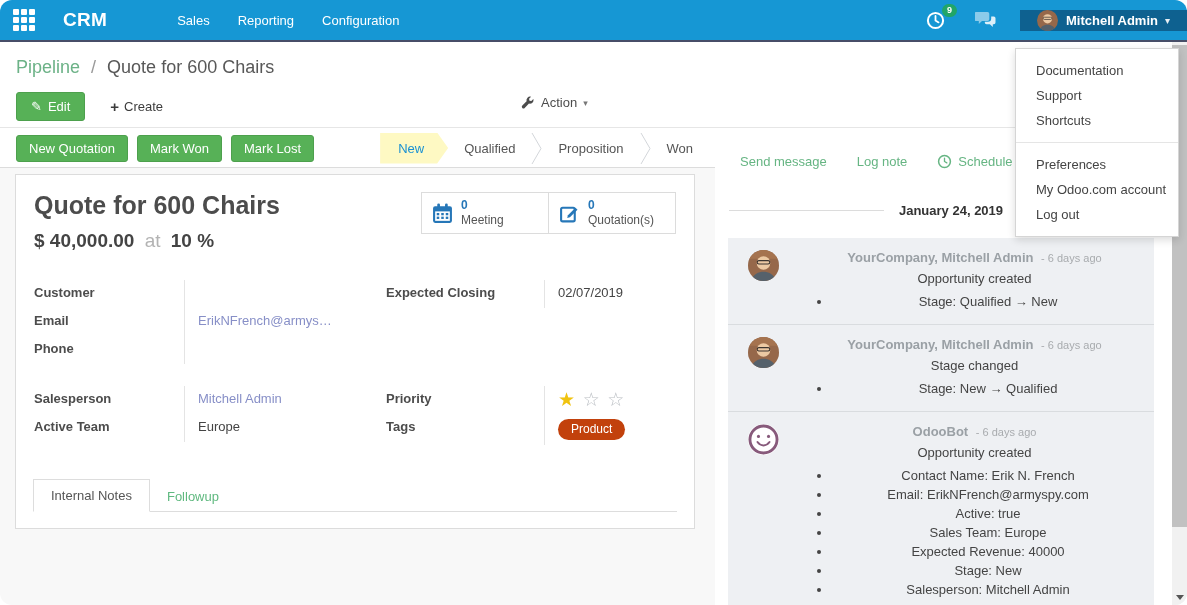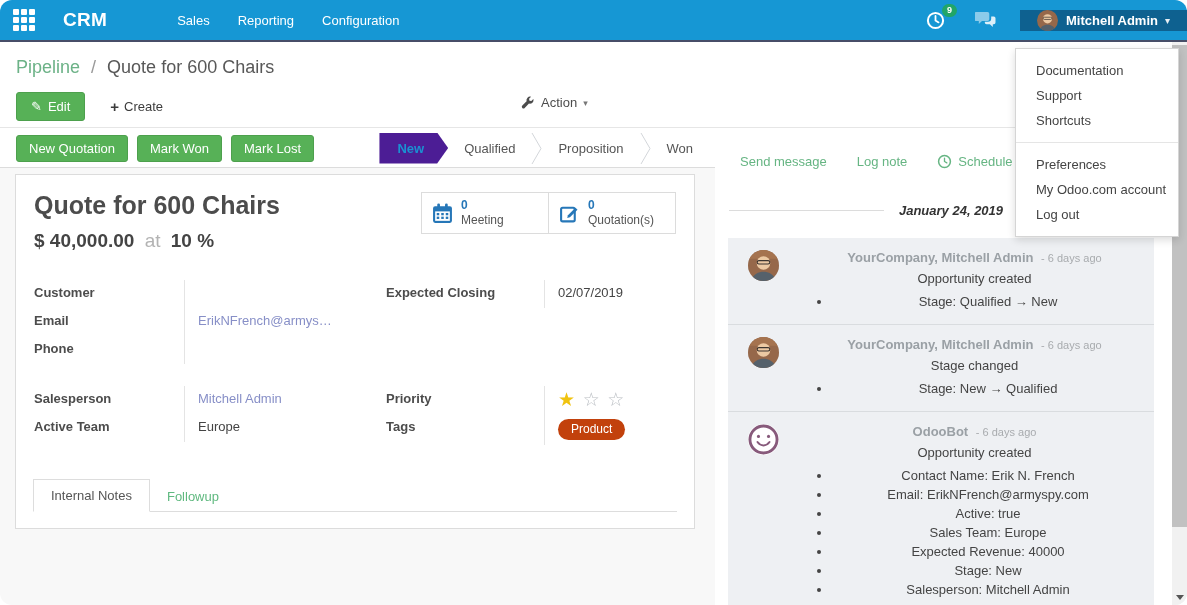--- a/index.html
+++ b/index.html
@@ -42,21 +42,21 @@
   
   .main { position:absolute; top:129px; left:0; width:100%; height:476px; display:flex; }
   .left-col { width:715px; display:flex; flex-direction:column; }
   
   .statusbar { height:39px; background:#fff; border-bottom:1px solid #dcdcdc; display:flex;
     align-items:center; padding-left:16px; }
   .sb-btn { background:#57b157; color:#fff; border:1px solid #4da04d; border-radius:3px;
     padding:5px 12px; font-size:13px; margin-right:9px; cursor:pointer; }
   .stages { margin-left:auto; margin-right:6px; display:flex; align-items:center; height:31px; }
   .stage { padding:0 16px; line-height:31px; color:#555; cursor:pointer; white-space:nowrap; }
-  .stage.active { background:#4c1d95; color:#1a91d2; font-weight:bold; padding:0 24px 0 18px;
+  .stage.active { background:#fef9c3; color:#1a91d2; font-weight:normal; padding:0 24px 0 18px;
     clip-path:polygon(0 0, calc(100% - 11px) 0, 100% 50%, calc(100% - 11px) 100%, 0 100%); }
   .stage-chevron { flex-shrink:0; }
   
   .form-area { flex:1; background:#f8f8f8; position:relative; }
   .sheet { position:absolute; left:15px; top:6px; width:680px; height:355px; background:#fff;
     border:1px solid #dcdcdc; padding:16px 18px; }
   .sheet-header { display:flex; justify-content:space-between; align-items:flex-start; }
   .opp-title { font-size:25px; font-weight:bold; color:#4c4c4c; line-height:1.15; }
   .revenue { margin-top:10px; font-size:19px; font-weight:bold; color:#444; }
   .revenue .at { color:#b3b3b3; font-weight:normal; margin:0 5px; }
@@ -84,21 +84,21 @@
   .tab { padding:8px 17px; margin-bottom:-1px; cursor:pointer; }
   .tab.active { background:#fff; border:1px solid #ddd; border-bottom:1px solid #fff; color:#555; }
   .tab.inactive { color:#5fb97f; }
   
   .chatter { flex:1; background:#fff; position:relative; overflow:hidden; }
   .chat-actions { padding:25px 0 0 25px; display:flex; gap:30px; align-items:center;
     color:#66b583; font-size:13px; }
   .chat-action { display:flex; align-items:center; gap:6px; cursor:pointer; white-space:nowrap; }
   .date-sep { margin:34px 14px 0 14px; display:flex; align-items:center; }
   .date-sep .line { flex:1; height:1px; background:#dcdcdc; }
-  .date-label { margin:0 15px; font-weight:bold; color:#333;font-style:italic; }
+  .date-label { margin:0 15px; font-weight:bold; color:#333; }
   .messages { margin:20px 0 0 13px; width:426px; }
   .message { display:flex; background:#eef0f3; border-bottom:1px solid #d9dcdf; padding:12px 10px 12px 20px;text-align:center; }
   .msg-avatar { width:31px; height:31px; border-radius:50%; overflow:hidden; flex-shrink:0; background:#ccc; }
   .msg-avatar.bot { background:#fff; }
   .msg-avatar svg { display:block; }
   .msg-content { margin-left:26px; flex:1; min-width:0; }
   .msg-author { font-weight:bold; color:#9aa0a5; }
   .msg-time { font-size:11px; color:#a8abae; margin-left:4px; }
   .msg-body { margin-top:6px; color:#444; }
   .msg-bullets { margin:7px 0 0 0; padding-left:27px; }

